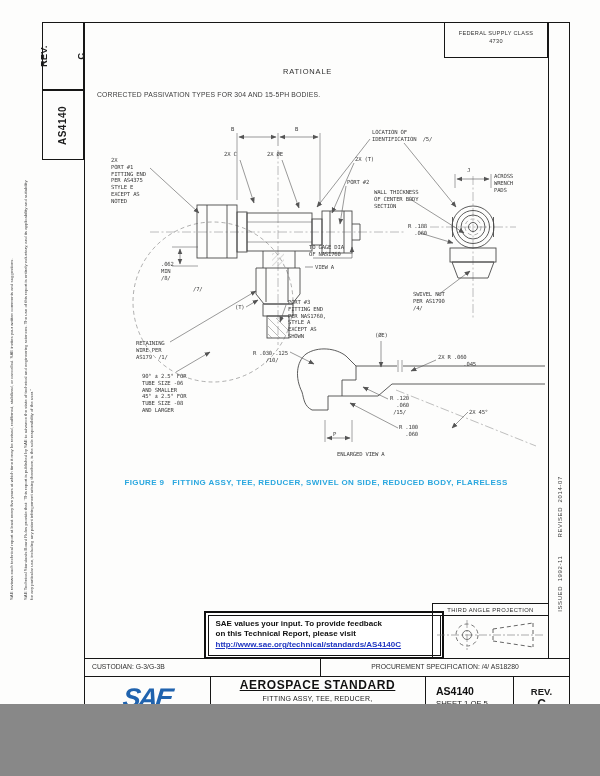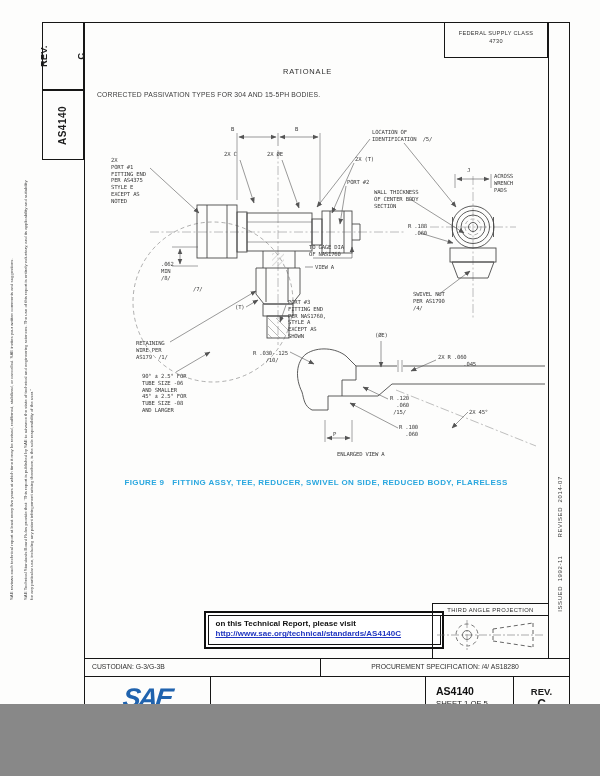--- a/index.html
+++ b/index.html
@@ -245,20 +245,21 @@
   .060</div>
       <div class="dlabel" style="left: 469px; top: 409px;">2X 45°</div>
       <div class="dlabel" style="left: 333px; top: 431px;">P</div>
       <div class="dlabel" style="left: 337px; top: 451px;">ENLARGED VIEW A</div>
     </div>
 
   <div class="abs figcap pre" style="left:84px;top:478px;width:464px;color:#2aa7df;">FIGURE 9   FITTING ASSY, TEE, REDUCER, SWIVEL ON SIDE, REDUCED BODY, FLARELESS</div>
 
   <div class="fb-outer" style="left:204px;top:611px;width:240px;">
     <div class="fb-inner">
+      <div>SAE values your input. To provide feedback</div>
       <div>on this Technical Report, please visit</div>
       <a href="#">http://www.sae.org/technical/standards/AS4140C</a>
     </div>
   </div>
 
   <div class="box" style="left:432px;top:603px;width:117px;height:56px;border-width:1.2px;">
     <div class="proj-title">THIRD ANGLE PROJECTION</div>
     <svg width="114" height="38" viewBox="0 0 114 38">
       <path d="M4 19 H110" stroke="#777" stroke-width=".6" stroke-dasharray="8 2 2 2" fill="none"></path>
       <circle cx="34" cy="19" r="11" stroke="#555" stroke-width=".8" stroke-dasharray="4 3" fill="none"></circle>
@@ -276,20 +277,26 @@
   <div class="line" style="left:513px;top:676px;width:1.2px;height:51px;"></div>
 
   <div class="cell custodian" style="left:92px;top:663px;width:220px;">CUSTODIAN: G-3/G-3B</div>
   <div class="cell procure" style="left:321px;top:663px;width:248px;">PROCUREMENT SPECIFICATION: /4/ AS18280</div>
 
   <div class="cell flexc" style="left:84px;top:676px;width:126px;height:51px;flex-direction:column;">
     <div class="saelogo">SAE</div>
     <div class="saesub">INTERNATIONAL.</div>
   </div>
 
+  <div class="cell" style="left:210px;top:678px;width:215px;">
+    <div class="aero">AEROSPACE STANDARD</div>
+    <div class="ttl preline" style="margin-top:2px;">FITTING ASSY, TEE, REDUCER,
+SWIVEL ON SIDE,
+REDUCED BODY, FLARELESS</div>
+  </div>
 
   <div class="cell" style="left:436px;top:685px;width:76px;">
     <div class="docnum">AS4140</div>
     <div class="sheet">SHEET 1 OF 5</div>
   </div>
 
   <div class="cell" style="left:513px;top:686px;width:57px;">
     <div class="revl">REV.</div>
     <div class="revv">C</div>
   </div>

